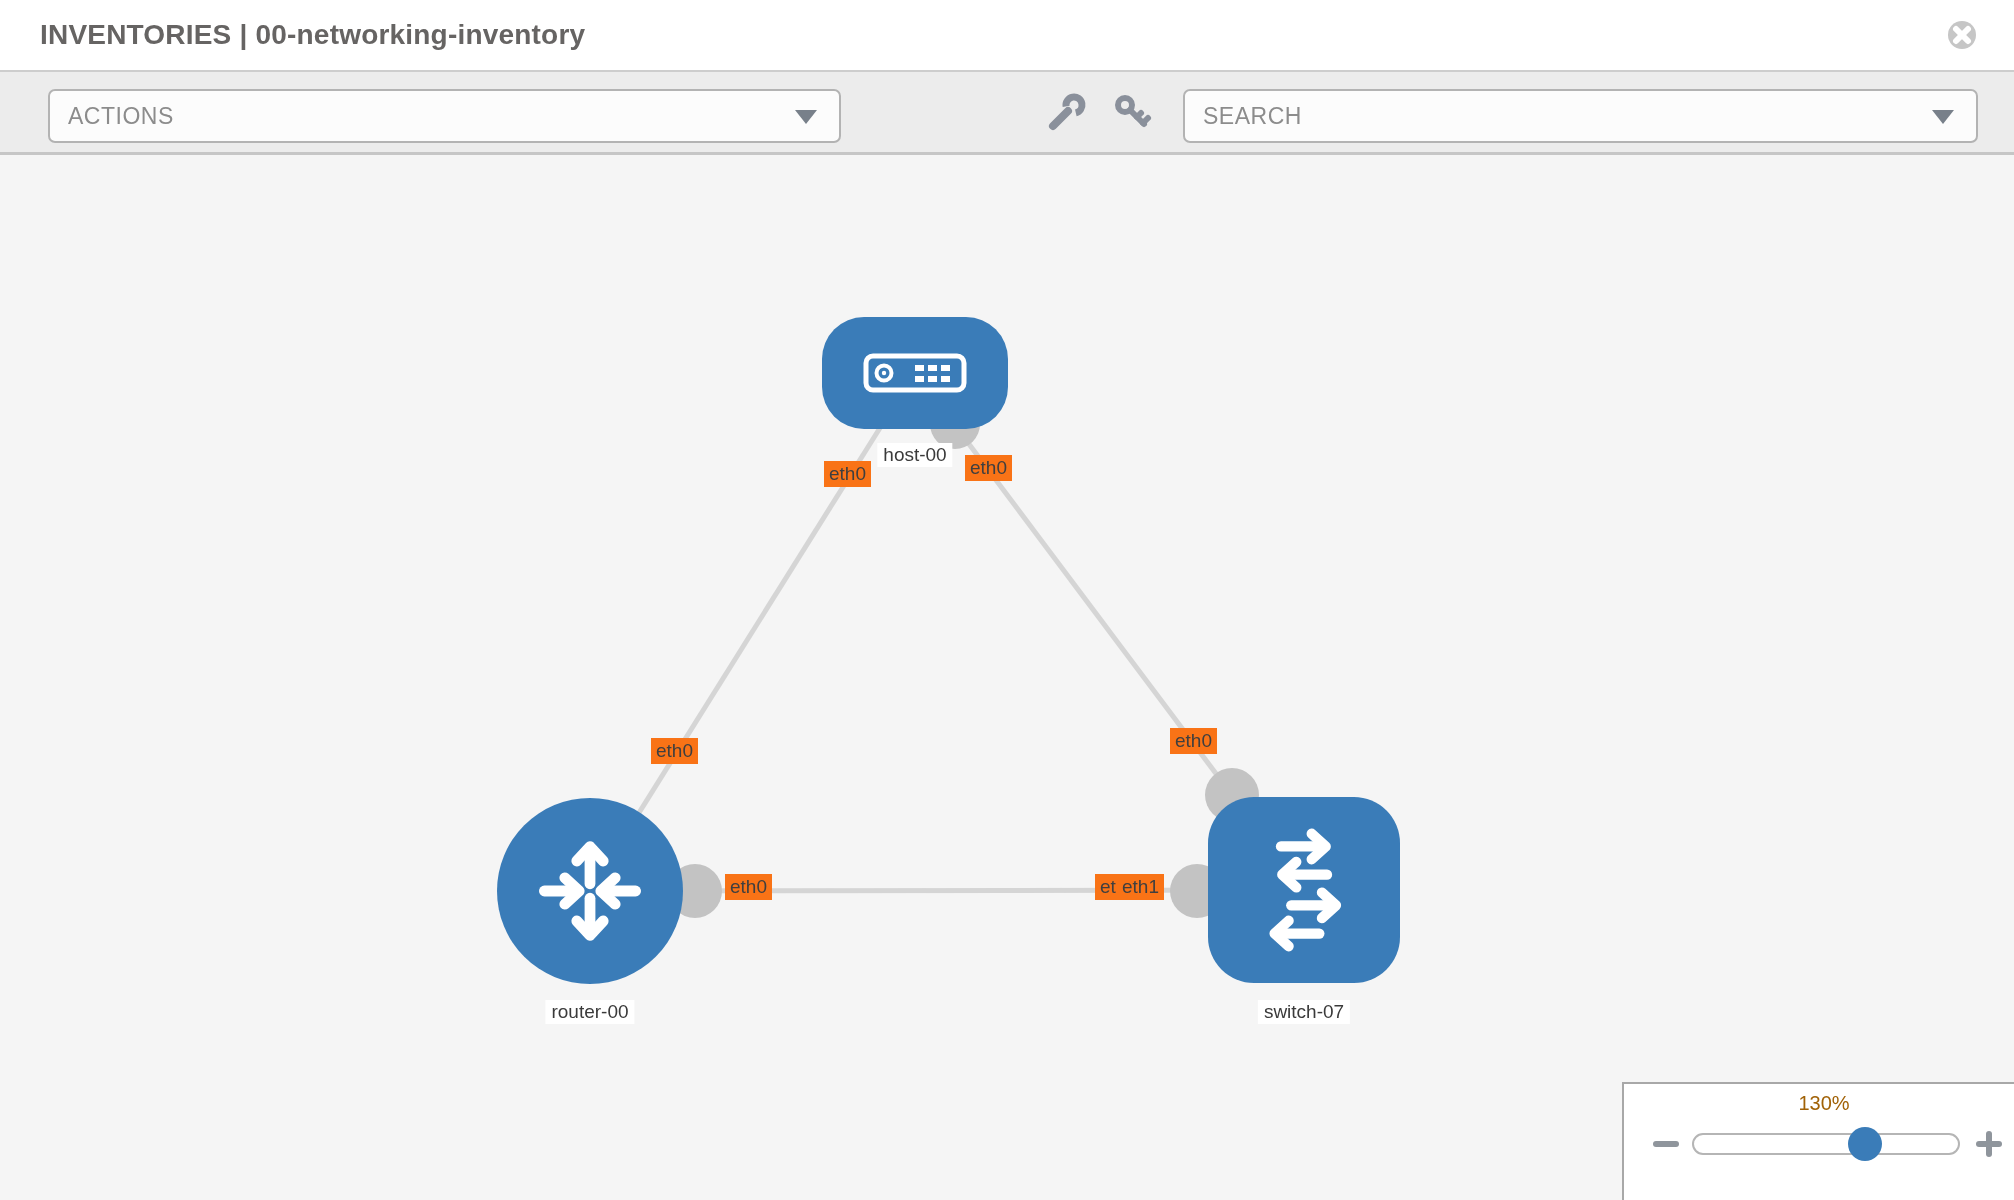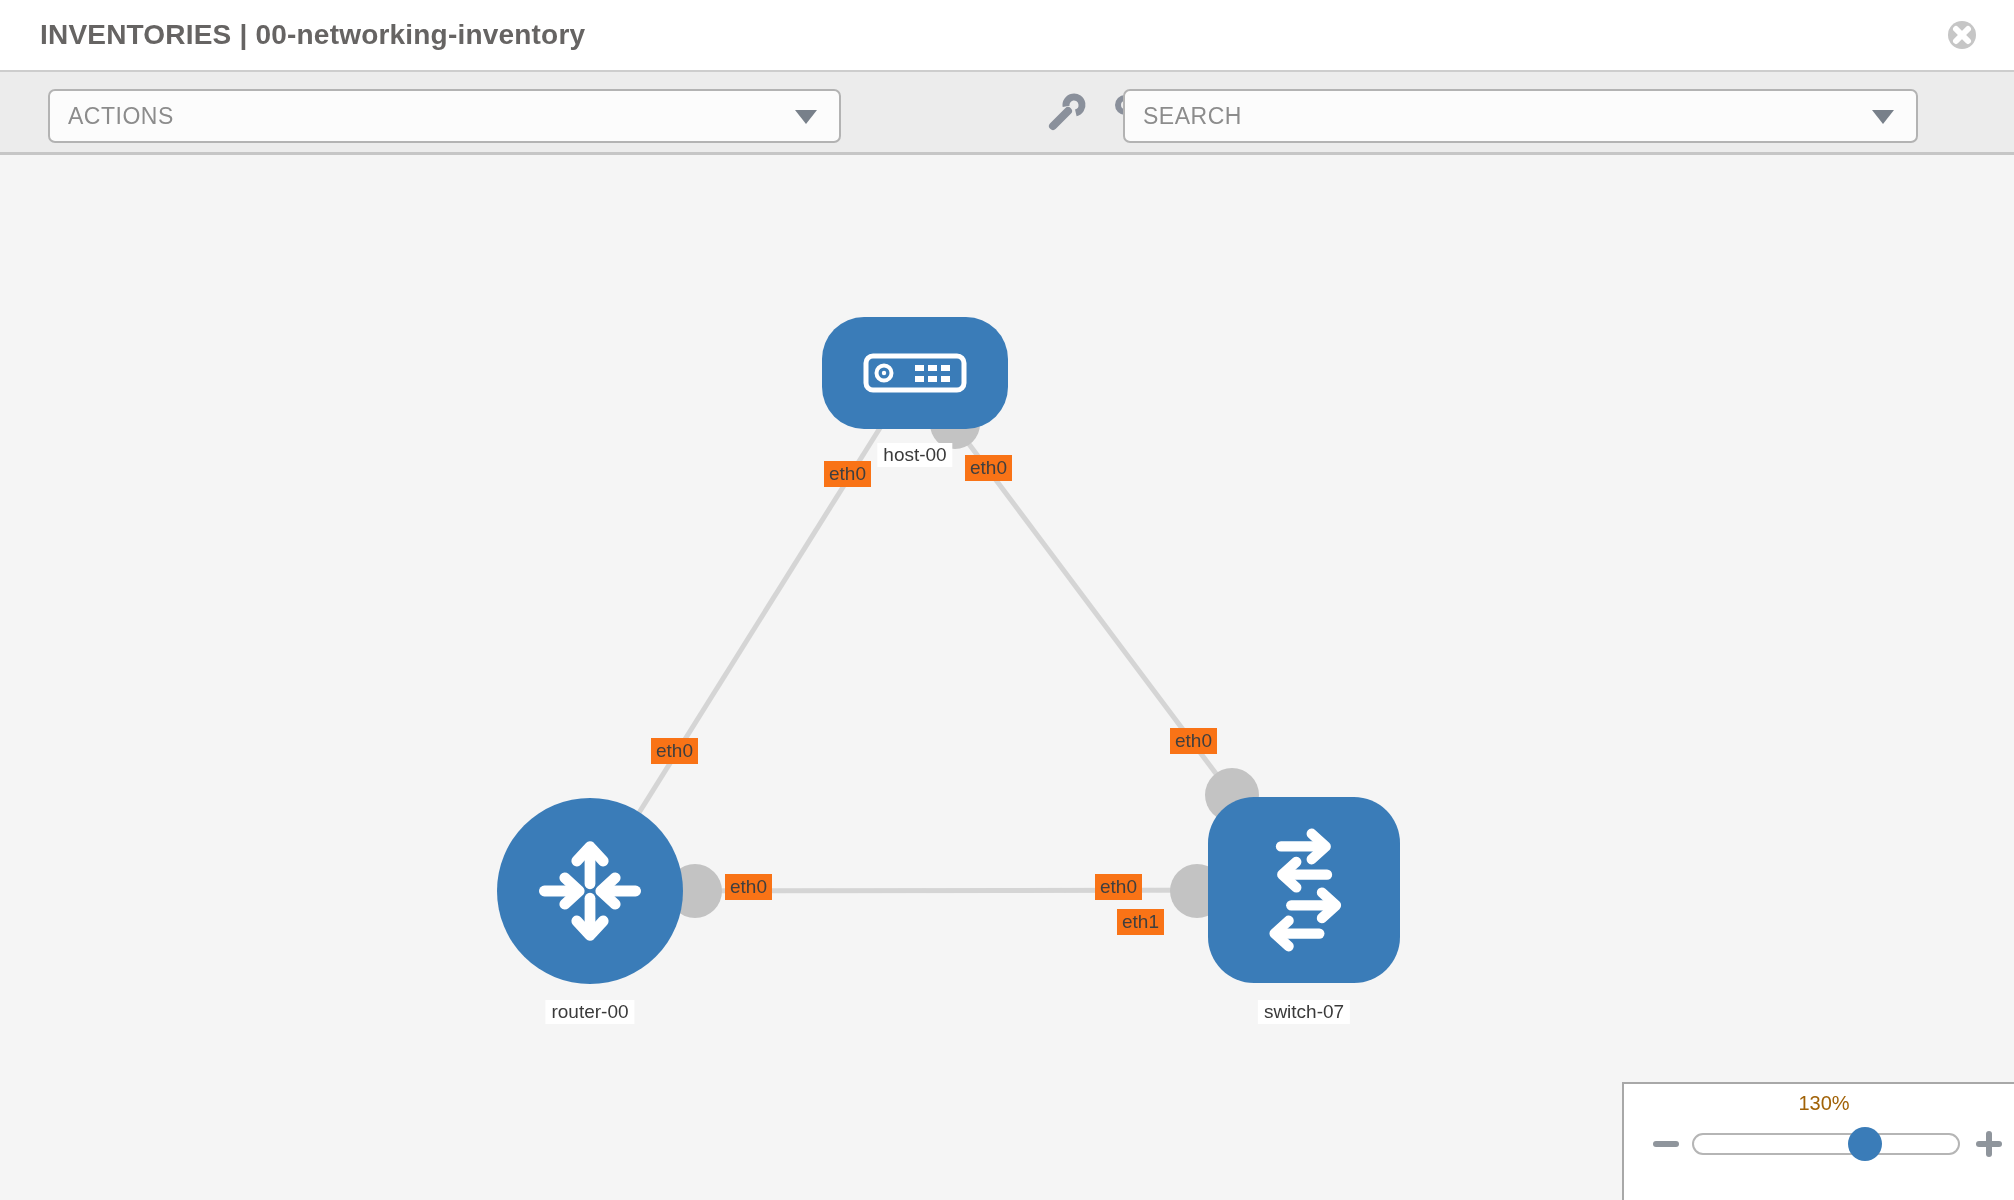--- a/index.html
+++ b/index.html
@@ -10,21 +10,21 @@
   .hdr { position:absolute; left:0; top:0; width:2014px; height:70px; background:#ffffff; }
   .hdr-title { position:absolute; left:40px; top:0; line-height:70px; font-size:28px; font-weight:bold; color:#666463; letter-spacing:0.2px; }
   .close-btn { position:absolute; left:1946px; top:19px; width:32px; height:32px; cursor:pointer; }
 
   
   .tbar { position:absolute; left:0; top:70px; width:2014px; height:85px; background:#ececec;
           border-top:2px solid #cdcdcd; border-bottom:3px solid #c6c6c6; }
   .selbox { position:absolute; top:17px; height:54px; background:#fcfcfc; border:2px solid #b3b3b3;
             border-radius:7px; cursor:pointer; }
   .selbox-actions { left:48px; width:793px; }
-  .selbox-search { left:1123px; width:795px;padding-left:34px; }
+  .selbox-search { left:1183px; width:795px;padding-left:34px; }
   .selbox .lbl { position:absolute; left:18px; top:0; line-height:50px; font-size:23px; color:#8c8c8c; letter-spacing:0.5px; }
   .caret { position:absolute; right:22px; top:19px; width:0; height:0;
            border-left:11px solid transparent; border-right:11px solid transparent; border-top:14px solid #78808a; }
   .tool-icon { position:absolute; top:20px; width:42px; height:42px; cursor:pointer; }
   .tool-icon.wrench { left:1046px; }
   .tool-icon.key { left:1112px; }
 
   
   .canvas { position:absolute; left:0; top:155px; width:2014px; height:1045px; background:#f5f5f5; }
   .linksvg { position:absolute; left:0; top:0; }
@@ -40,21 +40,21 @@
   .nl-router { left:590px;  top:845px; }
   .nl-switch { left:1304px; top:845px; }
 
   .iflabel { position:absolute; background:#f97316; color:#3f3f3f; font-size:19px; padding:2px 5px; white-space:nowrap; }
   .if-host-left   { left:824px;  top:306px; }
   .if-host-right  { left:965px;  top:300px; }
   .if-router-top  { left:651px;  top:583px; }
   .if-switch-top  { left:1170px; top:573px; }
   .if-mid-router  { left:725px;  top:719px; }
   .if-mid-hidden  { left:1095px; top:719px; }
-  .if-mid-switch  { left:1117px; top:754px; }
+  .if-mid-switch  { left:1117px; top:719px; }
 
   
   .zoompanel { position:absolute; left:1622px; top:1082px; width:400px; height:124px;
                background:#ffffff; border:2px solid #a8a8a8; }
   .zoomlevel { position:absolute; left:200px; top:8px; transform:translateX(-50%); font-size:20px; color:#a16207; }
   .zminus { position:absolute; left:26px; top:44px; width:32px; height:32px; cursor:pointer; }
   .zminus .bar { position:absolute; left:3px; top:13px; width:26px; height:6px; border-radius:3px; background:#8f959c; }
   .zplus { position:absolute; left:349px; top:44px; width:32px; height:32px; cursor:pointer; }
   .zplus .barh { position:absolute; left:3px; top:13px; width:26px; height:6px; border-radius:3px; background:#8f959c; }
   .zplus .barv { position:absolute; left:13px; top:3px; width:6px; height:26px; border-radius:3px; background:#8f959c; }

